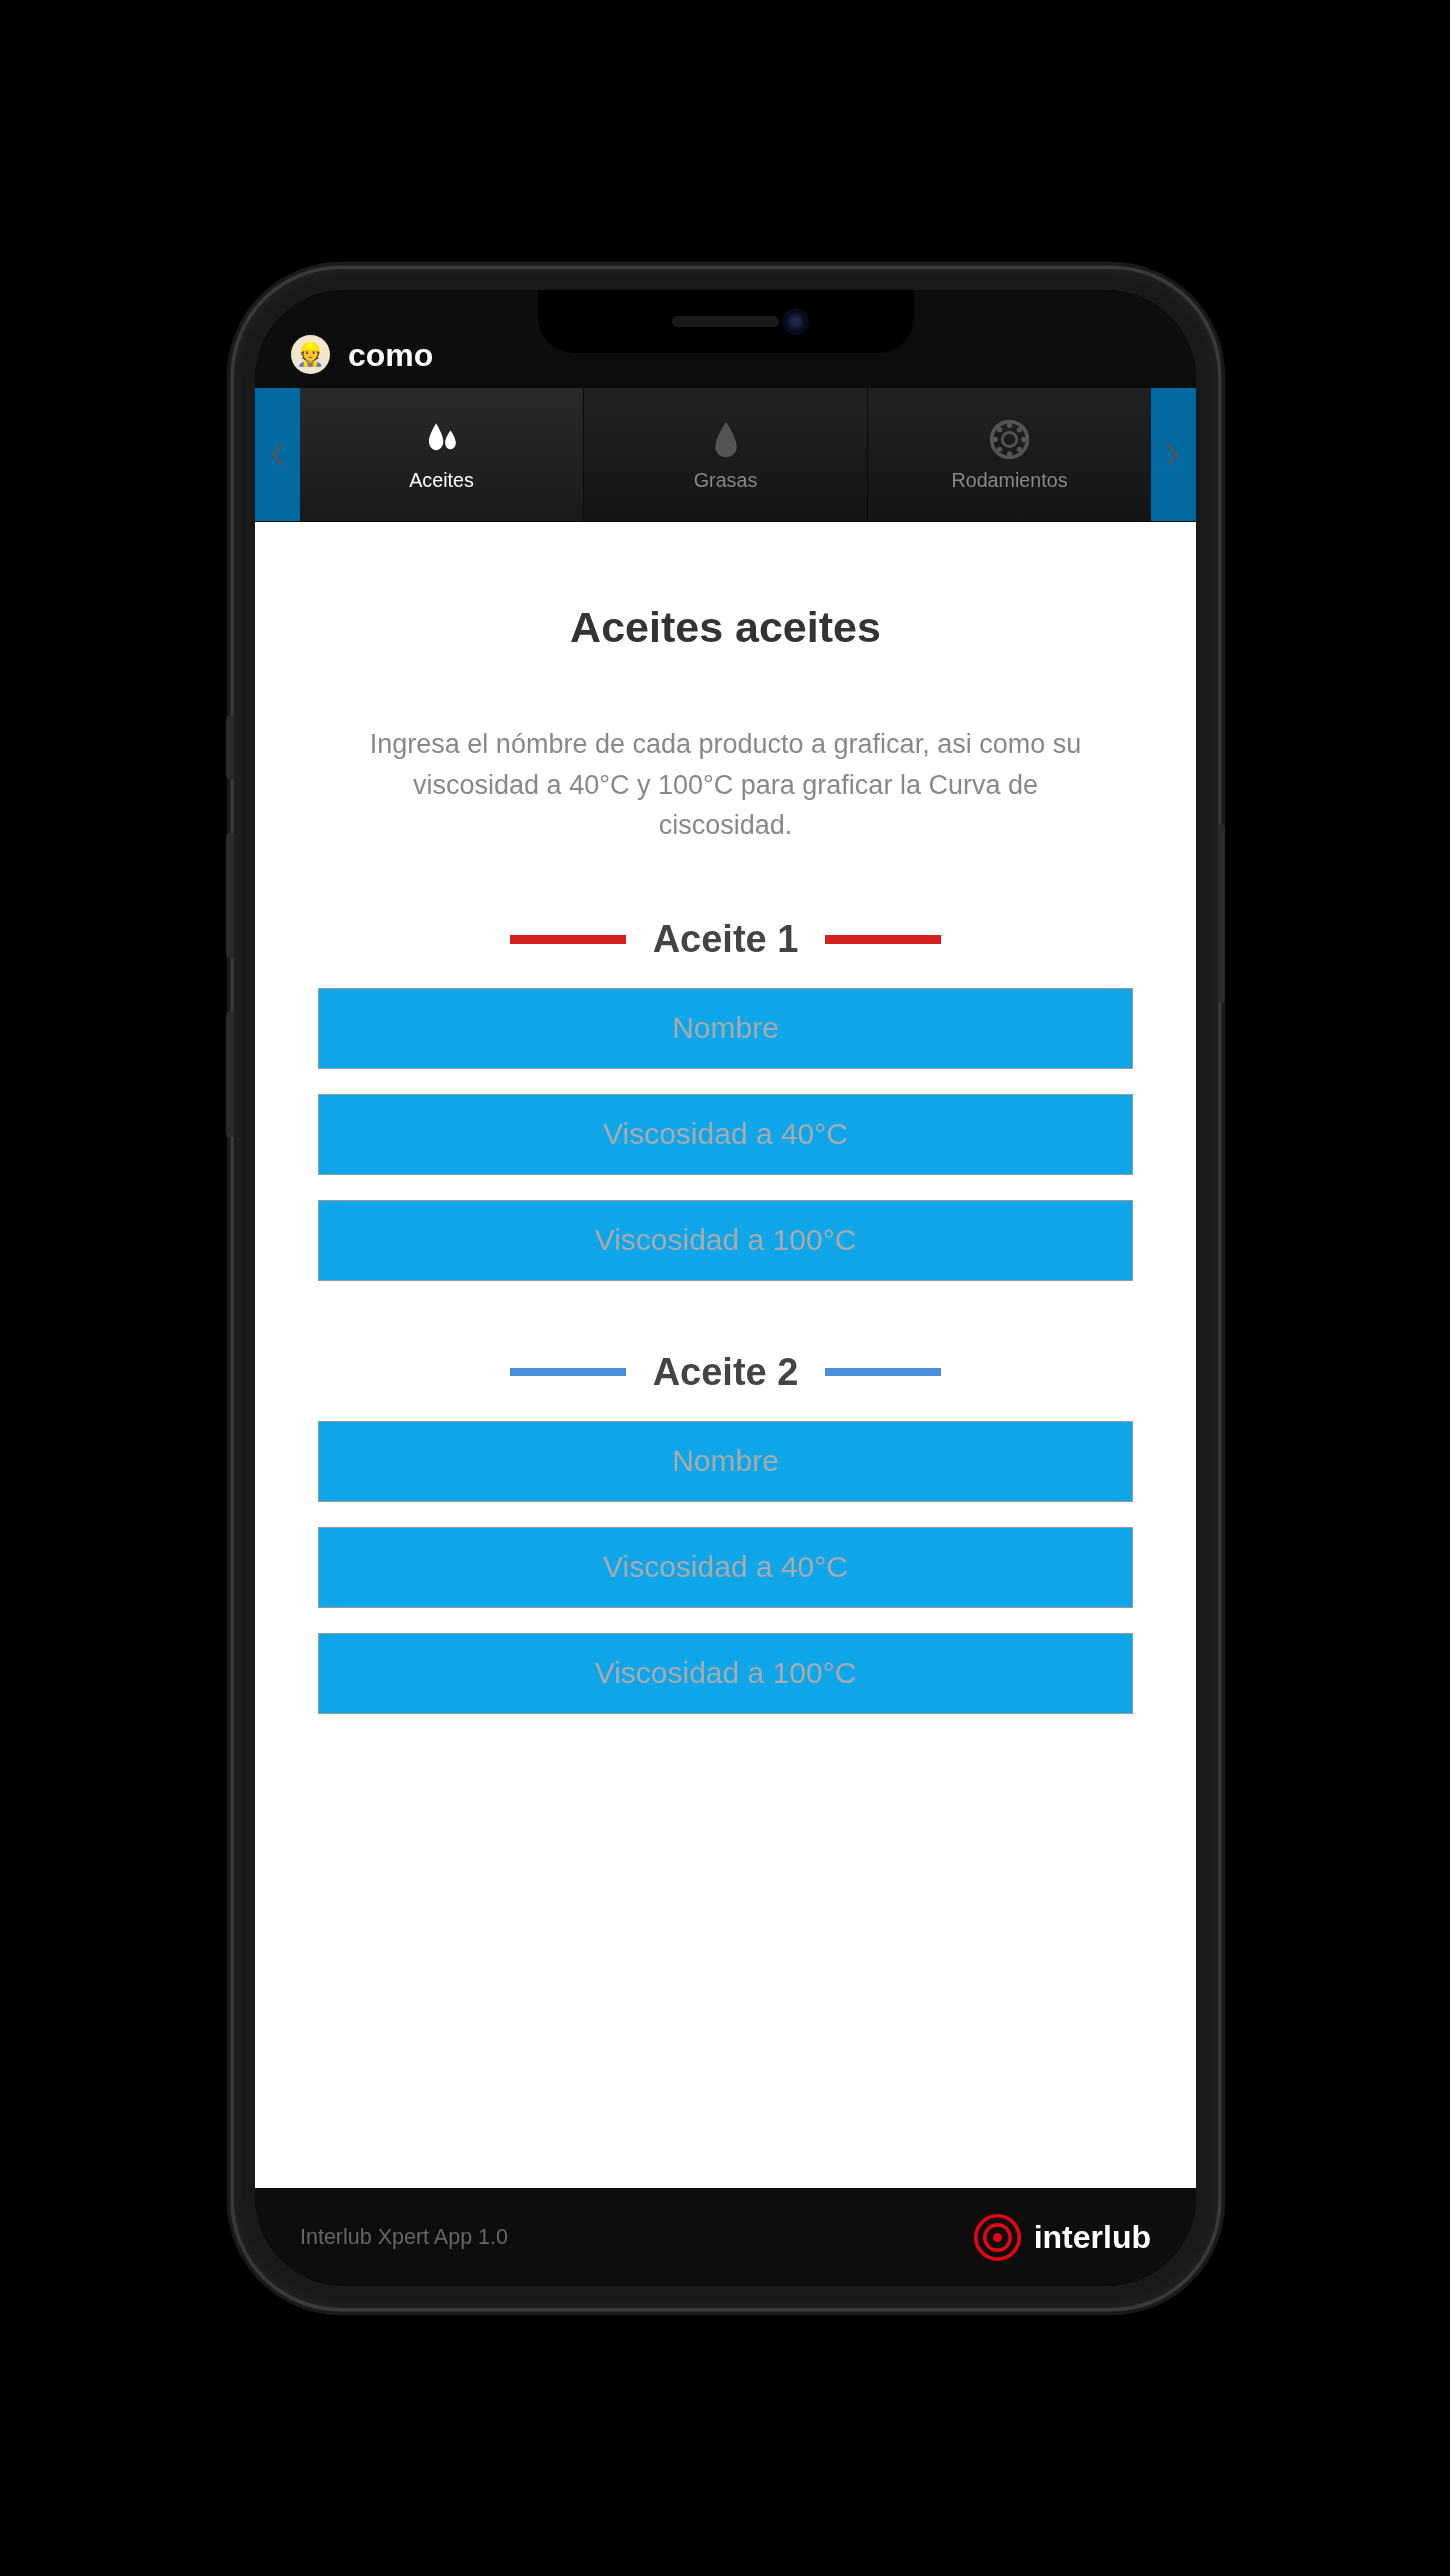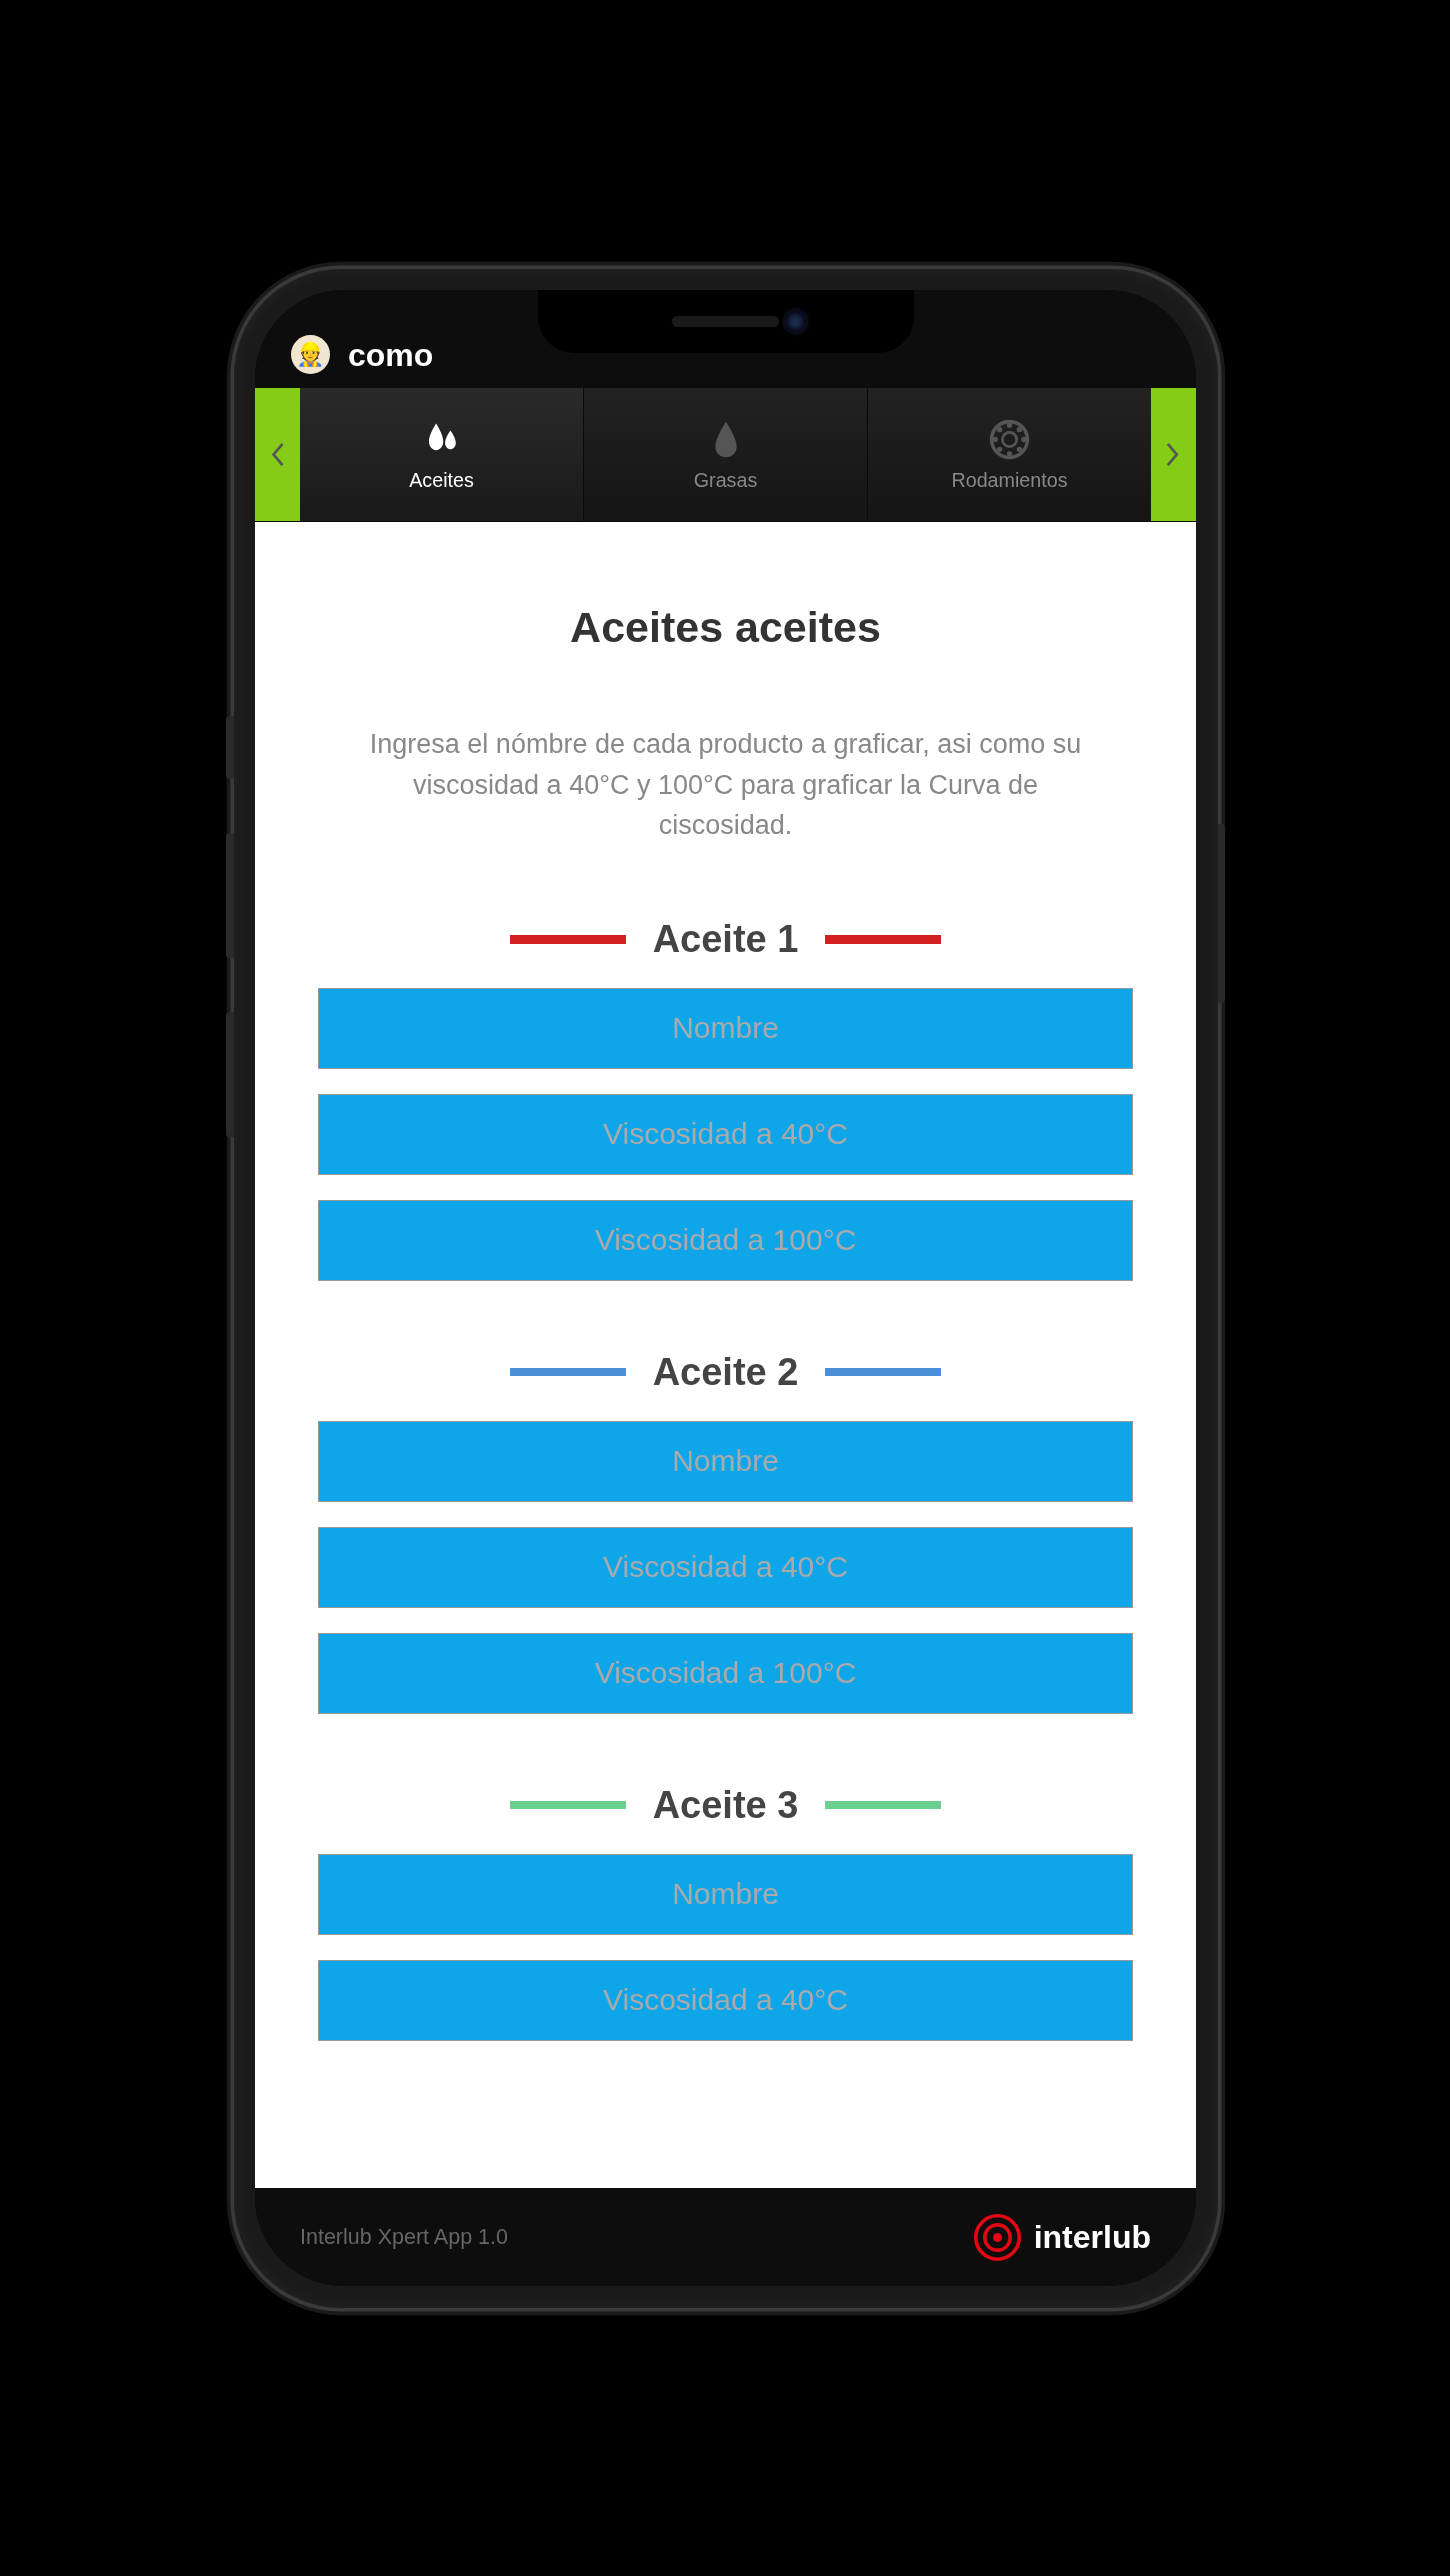--- a/index.html
+++ b/index.html
@@ -103,21 +103,21 @@
       justify-content: center;
       font-size: 23px;
     }
     .app-title {
       color: #ffffff;
       font-size: 32px;
       font-weight: 700;
     }
     .tabs-bar {
       height: 134px;
-      background: #84cc16;
+      background: #0369a1;
       display: flex;
       align-items: stretch;
       border-bottom: 1.8px solid #0a0a0a;
     }
     .tab-arrow {
       width: 45px;
       display: flex;
       align-items: center;
       justify-content: center;
       color: #555;
@@ -331,29 +331,20 @@
         <div class="oil-heading">
           <div class="oil-line blue"></div>
           <div class="oil-label">Aceite 2</div>
           <div class="oil-line blue"></div>
         </div>
         <input class="input-field" placeholder="Nombre" style="">
         <input class="input-field" placeholder="Viscosidad a 40°C" style="">
         <input class="input-field" placeholder="Viscosidad a 100°C" style="">
       </div>
 
-      <div class="oil-section">
-        <div class="oil-heading">
-          <div class="oil-line green"></div>
-          <div class="oil-label">Aceite 3</div>
-          <div class="oil-line green"></div>
-        </div>
-        <input class="input-field" placeholder="Nombre" style="">
-        <input class="input-field" placeholder="Viscosidad a 40°C" style="">
-      </div>
     </div>
 
     <div class="footer">
       <div class="footer-text">Interlub Xpert App 1.0</div>
       <div class="footer-brand">
         <svg class="brand-icon" viewBox="0 0 52 52">
           <circle cx="26" cy="26" r="24" fill="none" stroke="#e30613" stroke-width="4"></circle>
           <circle cx="26" cy="26" r="14" fill="none" stroke="#e30613" stroke-width="4"></circle>
           <circle cx="26" cy="26" r="5" fill="#e30613"></circle>
         </svg>

